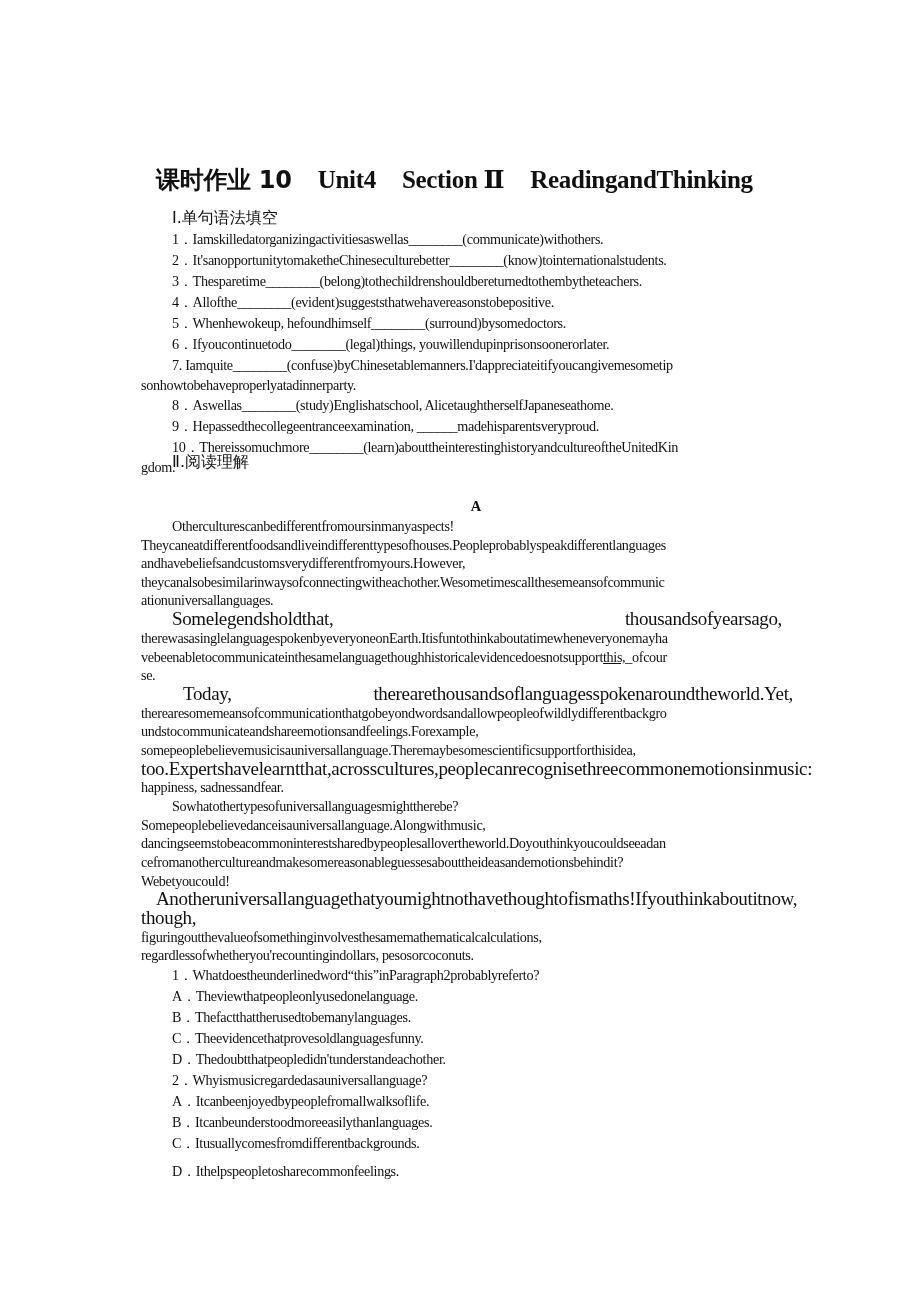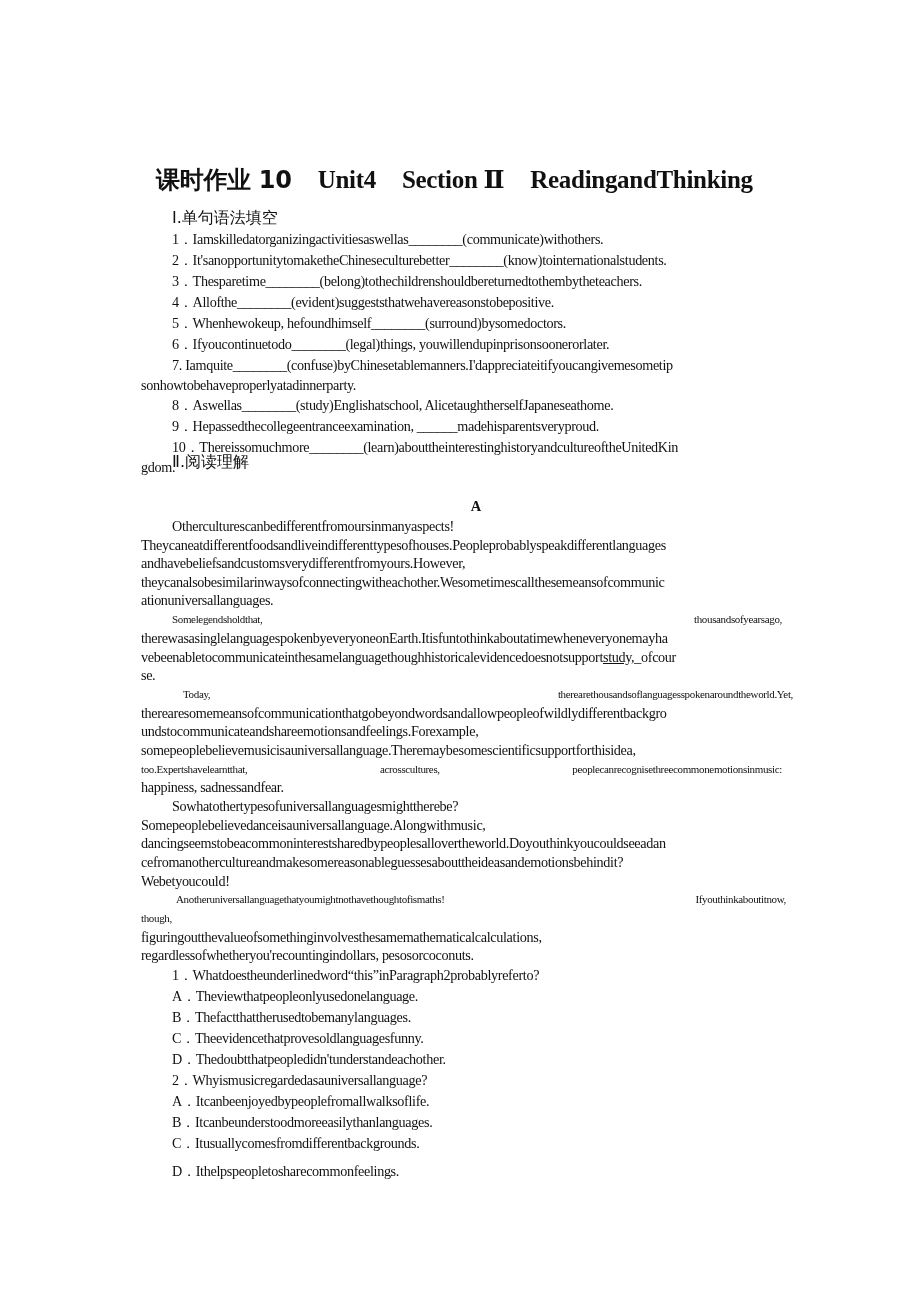--- a/index.html
+++ b/index.html
@@ -6,21 +6,21 @@
     body { width: 920px; height: 1302px; position: relative; overflow: hidden;
            font-family: "Liberation Serif", "DejaVu Serif", serif; color: #111; }
     .title { position: absolute; left: 156px; top: 164px; width: 640px; height: 34px;
              font-family: "Liberation Serif", "DejaVu Serif", serif; font-weight: bold;
              font-size: 25px; white-space: nowrap; letter-spacing: -0.3px; }
     .title span { display: inline-block; }
     .sec { position: absolute; left: 172px; font-family: "DejaVu Sans", sans-serif;
            font-size: 16px; white-space: nowrap; }
     .ln { position: absolute; font-size: 14.2px; white-space: nowrap; line-height: 20px;
           letter-spacing: -0.35px; }
-    .jl { position: absolute; font-size: 11px; line-height: 20px; white-space: nowrap;
+    .jl { position: absolute; font-size: 19px; line-height: 20px; white-space: nowrap;
           display: flex; justify-content: space-between; letter-spacing: -0.35px; }
     .center { position: absolute; left: 140px; width: 672px; text-align: center;
               font-weight: bold; font-size: 14.5px; }
     u { text-decoration: underline; }
   </style>
 </head>
 <body>
 
 <div>
 
@@ -51,21 +51,21 @@
   <div class="ln" style="left:141px;top:553px;">andhavebeliefsandcustomsverydifferentfromyours.However,</div>
   <div class="ln" style="left:141px;top:572px;">theycanalsobesimilarinwaysofconnectingwitheachother.Wesometimescallthesemeansofcommunic</div>
   <div class="ln" style="left:141px;top:590px;">ationuniversallanguages.</div>
 
   <div class="jl" style="left:172px;width:610px;top:609px;">
     <span>Somelegendsholdthat,</span>
       <span>thousandsofyearsago,</span>
   </div>
   <div class="ln" style="left:141px;top:628px;">therewasasinglelanguagespokenbyeveryoneonEarth.Itisfuntothinkaboutatimewheneveryonemayha</div>
   <div class="ln" style="left:141px;top:647px;">
-    <span>vebeenabletocommunicateinthesamelanguagethoughhistoricalevidencedoesnotsupport</span><u>study,</u><span>_ofcour</span>
+    <span>vebeenabletocommunicateinthesamelanguagethoughhistoricalevidencedoesnotsupport</span><u>this,</u><span>_ofcour</span>
   </div>
   <div class="ln" style="left:141px;top:665px;">se.</div>
 
   <div class="jl" style="left:183px;width:610px;top:684px;">
     <span>Today,</span>
       <span>therearethousandsoflanguagesspokenaroundtheworld.Yet,</span>
   </div>
   <div class="ln" style="left:141px;top:703px;">therearesomemeansofcommunicationthatgobeyondwordsandallowpeopleofwildlydifferentbackgro</div>
   <div class="ln" style="left:141px;top:721px;">undstocommunicateandshareemotionsandfeelings.Forexample,</div>
   <div class="ln" style="left:141px;top:740px;">somepeoplebelievemusicisauniversallanguage.Theremaybesomescientificsupportforthisidea,</div>
@@ -75,21 +75,21 @@
       <span>peoplecanrecognisethreecommonemotionsinmusic:</span>
   </div>
   <div class="ln" style="left:141px;top:777px;">happiness, sadnessandfear.</div>
 
   <div class="ln" style="left:172px;top:796px;">Sowhatothertypesofuniversallanguagesmighttherebe?</div>
   <div class="ln" style="left:141px;top:815px;">Somepeoplebelievedanceisauniversallanguage.Alongwithmusic,</div>
   <div class="ln" style="left:141px;top:833px;">dancingseemstobeacommoninterestsharedbypeoplesallovertheworld.Doyouthinkyoucouldseeadan</div>
   <div class="ln" style="left:141px;top:852px;">cefromanothercultureandmakesomereasonableguessesabouttheideasandemotionsbehindit?</div>
   <div class="ln" style="left:141px;top:871px;">Webetyoucould!</div>
 
-  <div class="jl" style="left:176px;width:610px;top:889px;gap:24px;">
+  <div class="jl" style="left:156px;width:610px;top:889px;">
     <span>Anotheruniversallanguagethatyoumightnothavethoughtofismaths!</span>
       <span>Ifyouthinkaboutitnow,</span>
   </div>
   <div class="jl" style="left:141px;width:641px;top:908px;">
     <span>though,</span>
   </div>
   <div class="ln" style="left:141px;top:927px;">figuringoutthevalueofsomethinginvolvesthesamemathematicalcalculations,</div>
   <div class="ln" style="left:141px;top:945px;">regardlessofwhetheryou'recountingindollars, pesosorcoconuts.</div>
 
   <div class="ln" style="left:172px;top:965px;">1．Whatdoestheunderlinedword“this”inParagraph2probablyreferto?</div>

